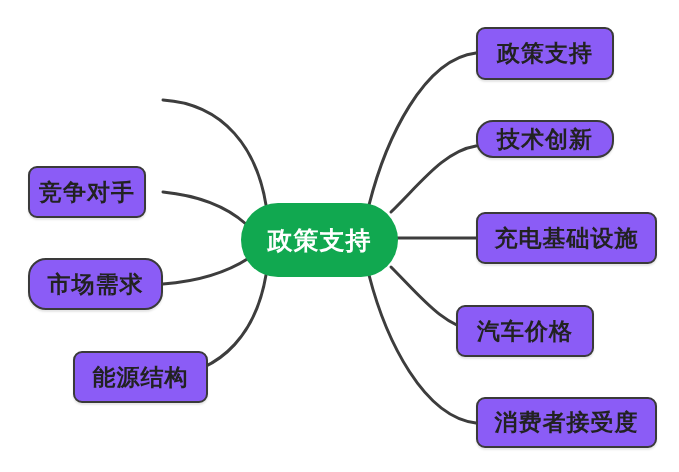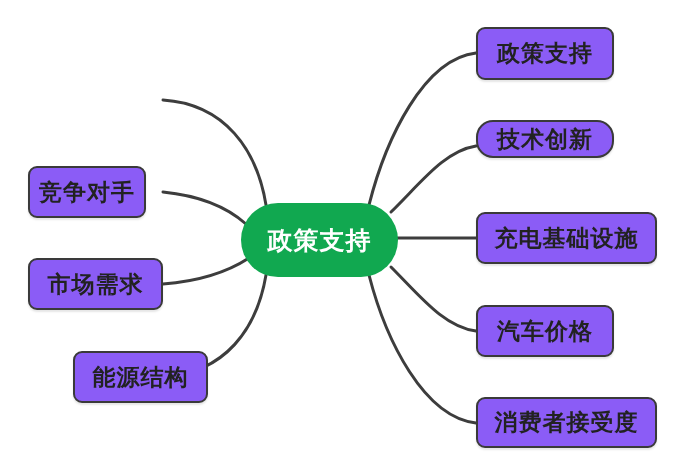--- a/index.html
+++ b/index.html
@@ -64,28 +64,28 @@
     font-weight: bold;
     color: var(--root_text_color, #ffffff);
     letter-spacing: 1px;
     white-space: nowrap;
     cursor: default;
   }
 
   
   #node-l1 { left: 28px;  top: 74px;  width: 135px; height: 52px; }
   #node-l2 { left: 28px;  top: 166px; width: 118px; height: 52px; }
-  #node-l3 { left: 28px;  top: 258px; width: 135px; height: 52px; }
+  #node-l3 { left: 28px;  top: 258px; width: 135px; height: 52px; border-radius: 18px; }
   #node-l4 { left: 28px;  top: 351px; width: 135px; height: 52px; margin-left: 45px; }
 
   
   #node-r1 { left: 476px; top: 27px;  width: 138px; height: 53px; }
   #node-r2 { left: 476px; top: 120px; width: 138px; height: 38px; border-radius: 17px; }
   #node-r3 { left: 476px; top: 212px; width: 181px; height: 52px; }
-  #node-r4 { left: 476px; top: 305px; width: 138px; height: 52px; }
+  #node-r4 { left: 456px; top: 305px; width: 138px; height: 52px; }
   #node-r5 { left: 476px; top: 397px; width: 181px; height: 51px; }
 </style>
 </head>
 <body>
 
 <div class="canvas">
 
   <svg class="connectors" viewBox="0 0 679 472" xmlns="http://www.w3.org/2000/svg" aria-hidden="true">
 
     <path class="connector" d="M163,100 C225,104 257,150 266,205"></path>

